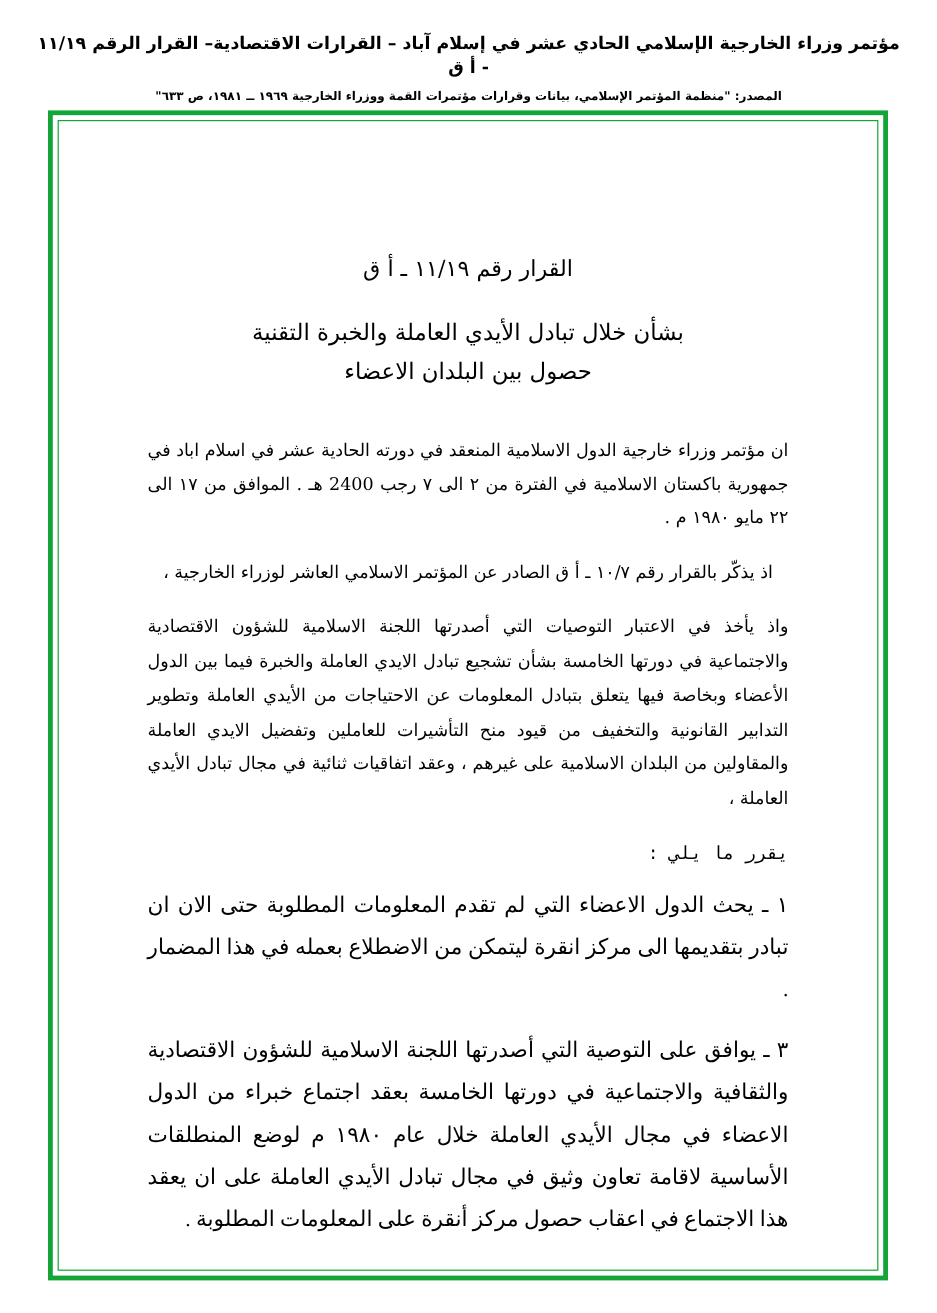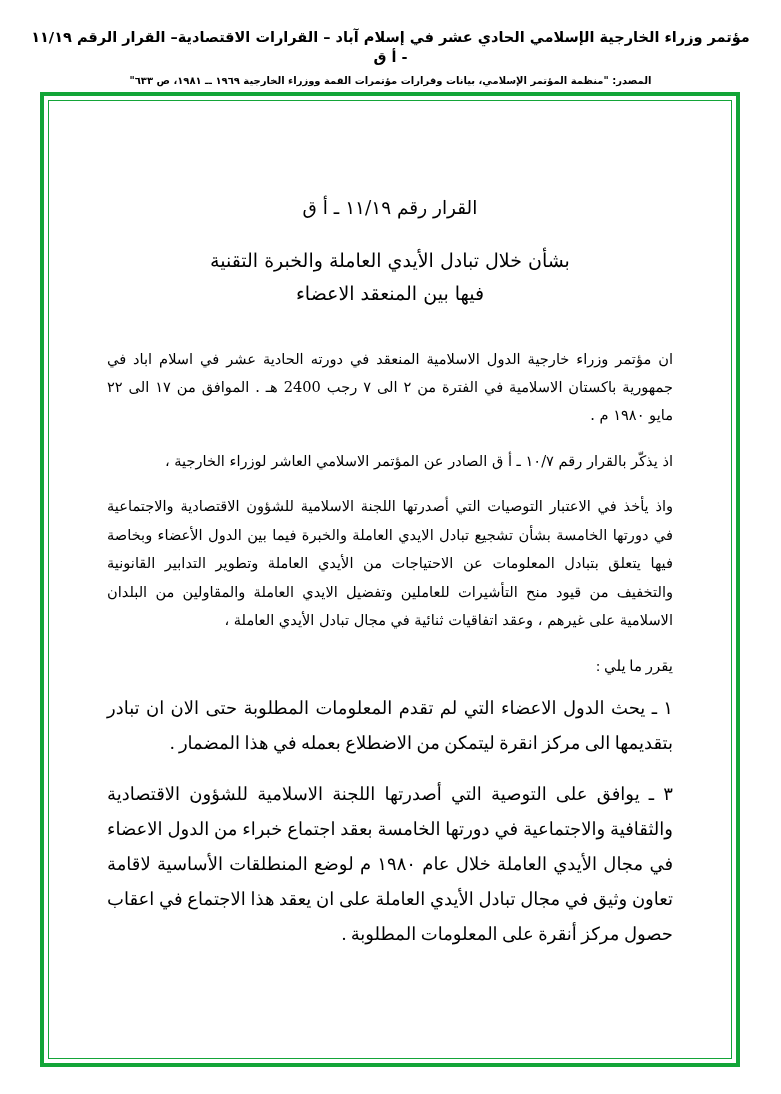--- a/index.html
+++ b/index.html
@@ -56,21 +56,21 @@
     height: 975px;
     border: 4px solid #13a538;
     box-sizing: border-box;
     background: #ffffff;
   }
   .frame-inner {
     position: absolute;
     inset: 4px;
     border: 1px solid #13a538;
     box-sizing: border-box;
-    padding: 0;
+    padding: 16px;
   }
 
   .content {
     padding: 96px 58px 0 58px;
     direction: rtl;
     text-align: right;
   }
 
   .res-number {
     text-align: center;
@@ -89,27 +89,27 @@
   .res-title .line2 { display: block; }
 
   p.para {
     font-size: 14.6px;
     line-height: 1.95;
     margin: 0 0 17px 0;
     text-align: justify;
     text-justify: inter-word;
     font-family: "DejaVu Serif", serif;
   }
-  p.para.nojust { text-align: right; }
+  p.para.nojust { text-align: center; }
 
   p.decides {
     font-size: 15px;
     margin: 22px 0 16px 0;
     text-align: right;
-    font-family: Liberation Serif, serif;
+    font-family: Liberation Mono, monospace;
   }
 
   .items p {
     font-size: 18px;
     line-height: 1.95;
     margin: 0 0 16px 0;
     text-align: justify;
     font-family: Liberation Serif, serif;
   }
 </style>
@@ -124,21 +124,21 @@
   </div>
 
   <div class="frame">
     <div class="frame-inner">
       <div class="content">
 
         <div class="res-number">القرار رقم ١١/١٩ ـ أ ق</div>
 
         <div class="res-title">
           <span>بشأن خلال تبادل الأيدي العاملة والخبرة التقنية</span>
-          <span class="line2">فيها بين المنعقد الاعضاء</span>
+          <span class="line2">حصول بين البلدان الاعضاء</span>
         </div>
 
         <p class="para">ان مؤتمر وزراء خارجية الدول الاسلامية المنعقد في دورته الحادية عشر في اسلام اباد في جمهورية باكستان الاسلامية في الفترة من ٢ الى ٧ رجب 2400 هـ . الموافق من ١٧ الى ٢٢ مايو ١٩٨٠ م .</p>
         <p class="para nojust">اذ يذكّر بالقرار رقم ١٠/٧ ـ أ ق الصادر عن المؤتمر الاسلامي العاشر لوزراء الخارجية ،</p>
         <p class="para">واذ يأخذ في الاعتبار التوصيات التي أصدرتها اللجنة الاسلامية للشؤون الاقتصادية والاجتماعية في دورتها الخامسة بشأن تشجيع تبادل الايدي العاملة والخبرة فيما بين الدول الأعضاء وبخاصة فيها يتعلق بتبادل المعلومات عن الاحتياجات من الأيدي العاملة وتطوير التدابير القانونية والتخفيف من قيود منح التأشيرات للعاملين وتفضيل الايدي العاملة والمقاولين من البلدان الاسلامية على غيرهم ، وعقد اتفاقيات ثنائية في مجال تبادل الأيدي العاملة ،</p>
 
         <p class="decides">يقرر ما يلي :</p>
 
         <div class="items">
           <p>١ ـ يحث الدول الاعضاء التي لم تقدم المعلومات المطلوبة حتى الان ان تبادر بتقديمها الى مركز انقرة ليتمكن من الاضطلاع بعمله في هذا المضمار .</p>

